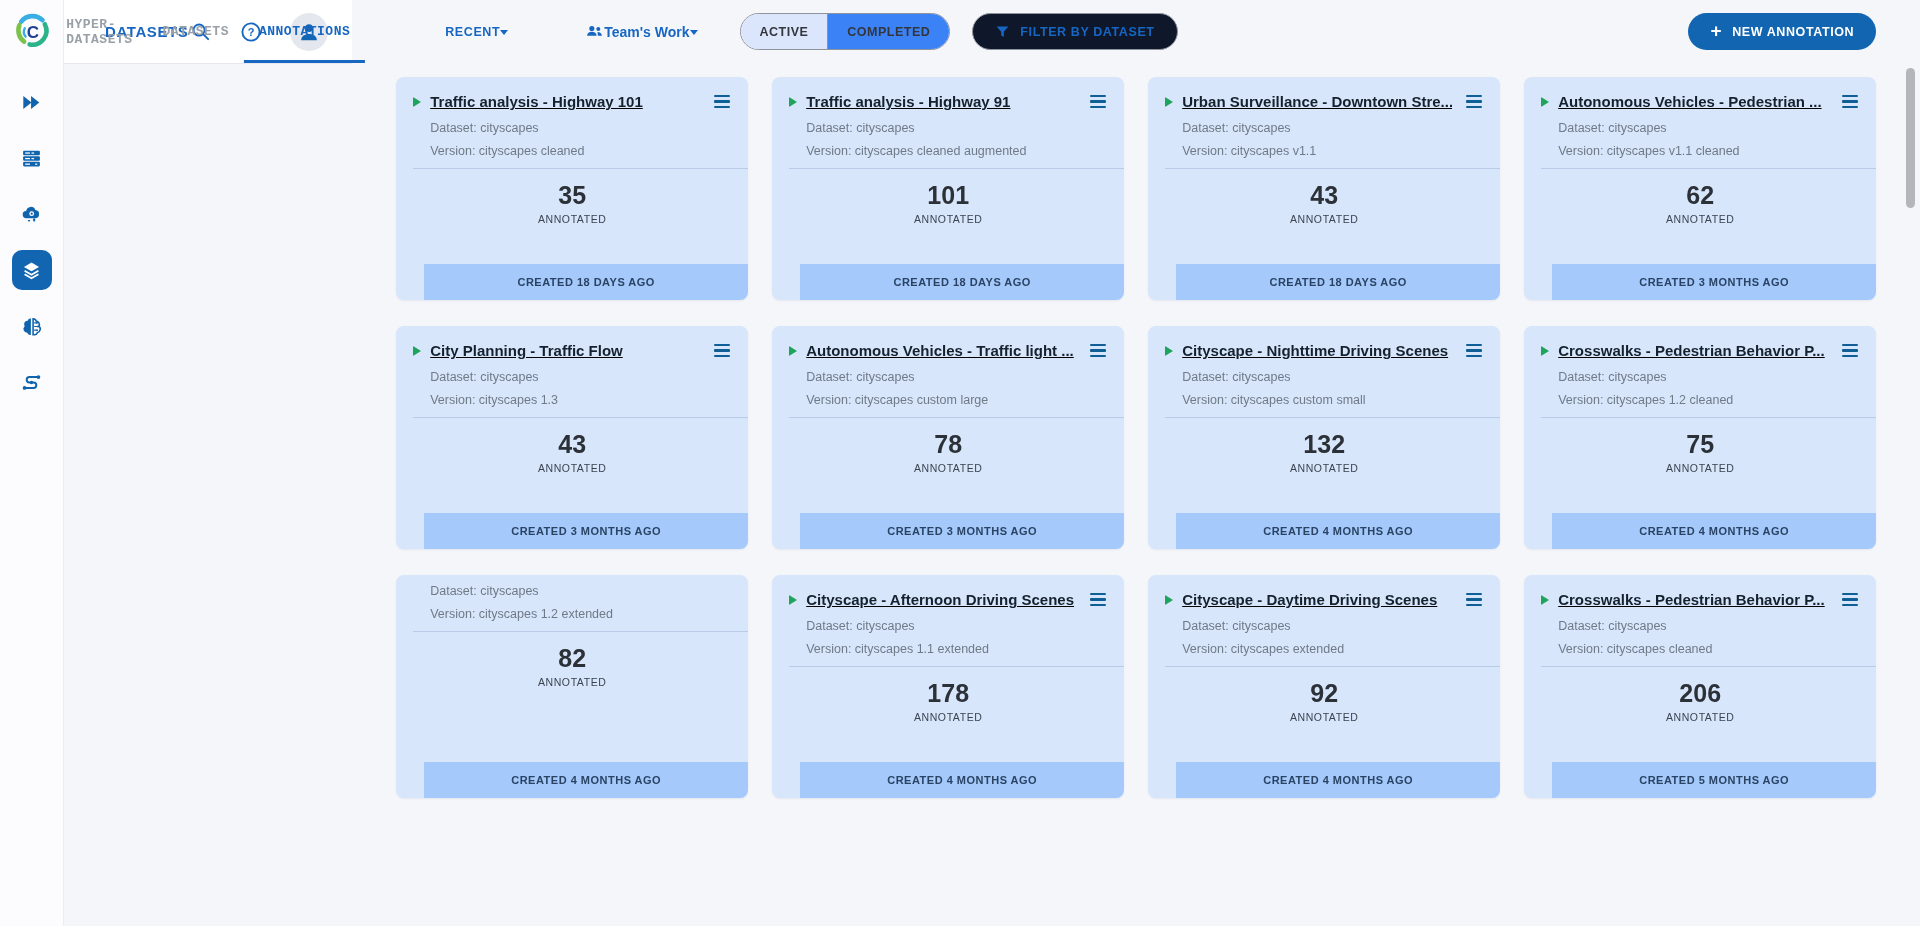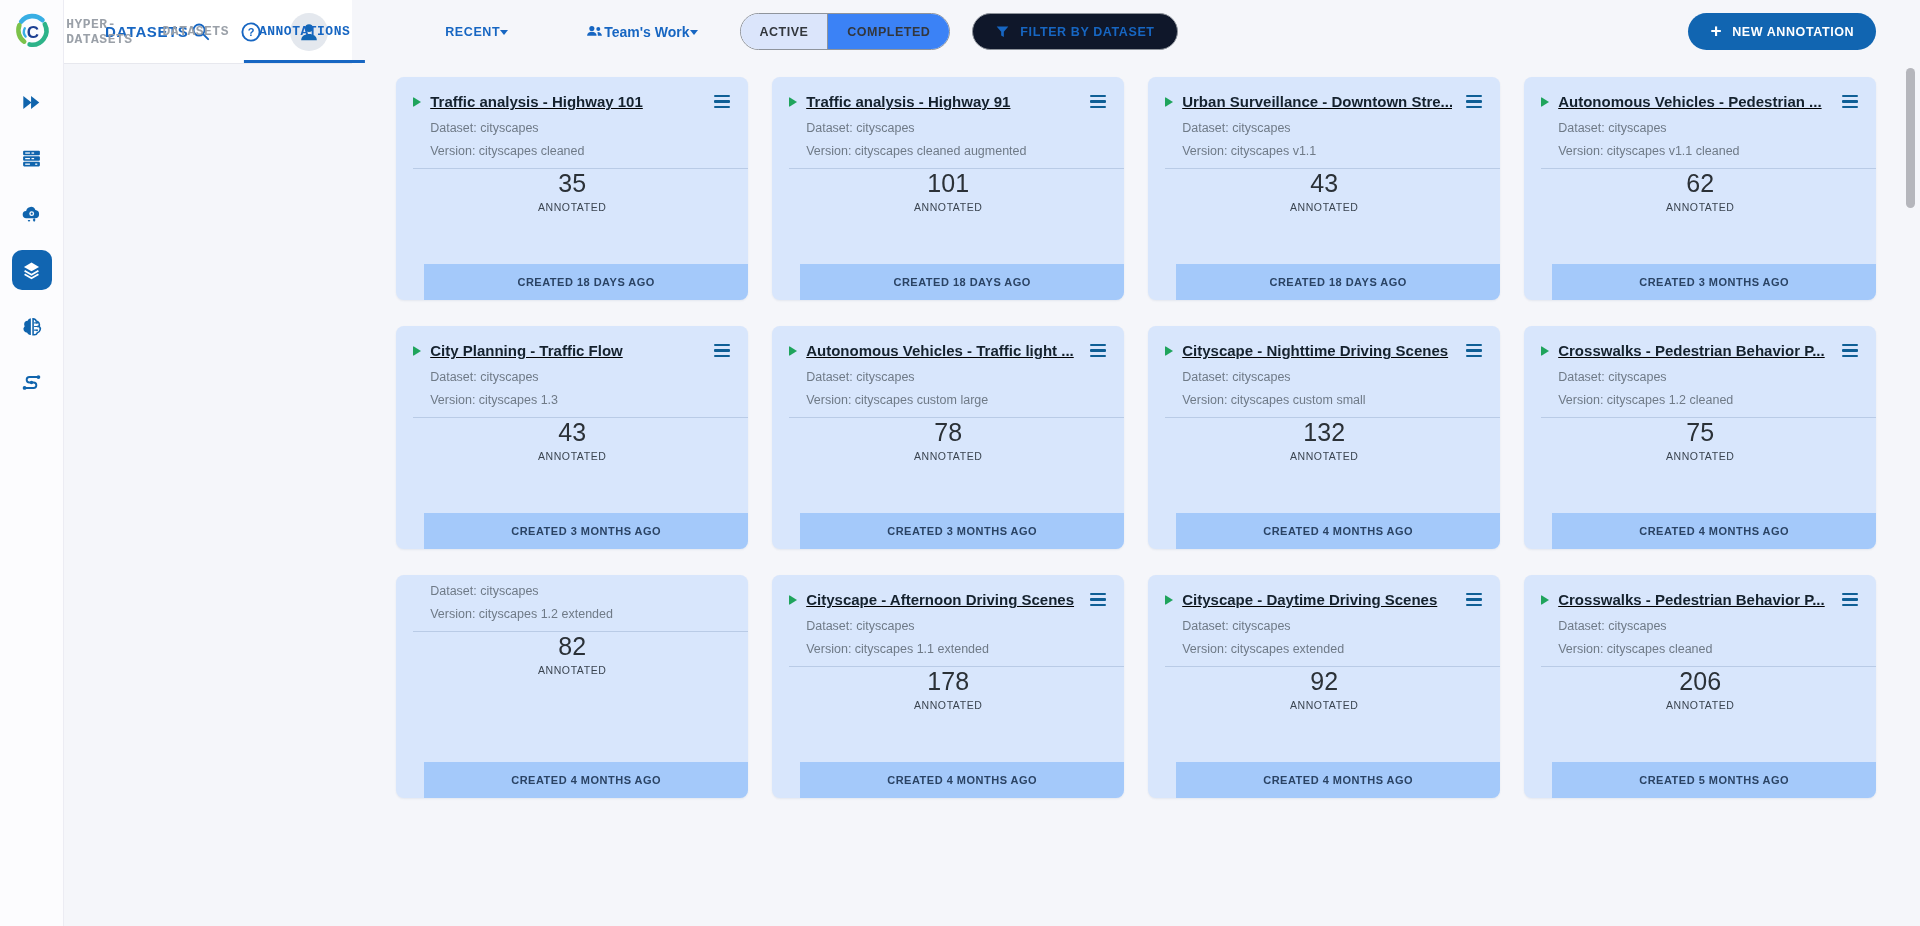--- a/index.html
+++ b/index.html
@@ -121,21 +121,21 @@
     font-size:15px; font-weight:700; color:#15222e; white-space:nowrap;
     overflow:hidden; flex:1; min-width:0;
   }
   .menu { display:flex; flex-direction:column; gap:3px; padding:4px 6px; margin-left:8px; cursor:pointer; flex-shrink:0; }
   .menu i { display:block; width:16px; height:2.4px; background:#0f5f96; border-radius:1px; }
   .meta {
     font-size:12.5px; color:#6f7a87; padding-left:34px; margin-top:9px;
     white-space:nowrap; overflow:hidden;
   }
   .divider { border-top:1px solid #b9cbe6; margin:10px 0 0 17px; }
-  .count { text-align:center; font-size:25px; font-weight:400; color:#2b3137; margin-top:0; }
+  .count { text-align:center; font-size:25px; font-weight:700; color:#2b3137; margin-top:12px; }
   .count-label {
     text-align:center; font-size:10.5px; font-weight:500; color:#3a4450;
     letter-spacing:.6px; margin-top:3px;
   }
   .card-footer {
     position:absolute; left:0; right:0; bottom:0; height:36px; background:#a4c9fa;
     display:flex; align-items:center; justify-content:center;
     font-size:11px; font-weight:700; letter-spacing:.5px; color:#2a4364;margin-left:28px;
   }
 

